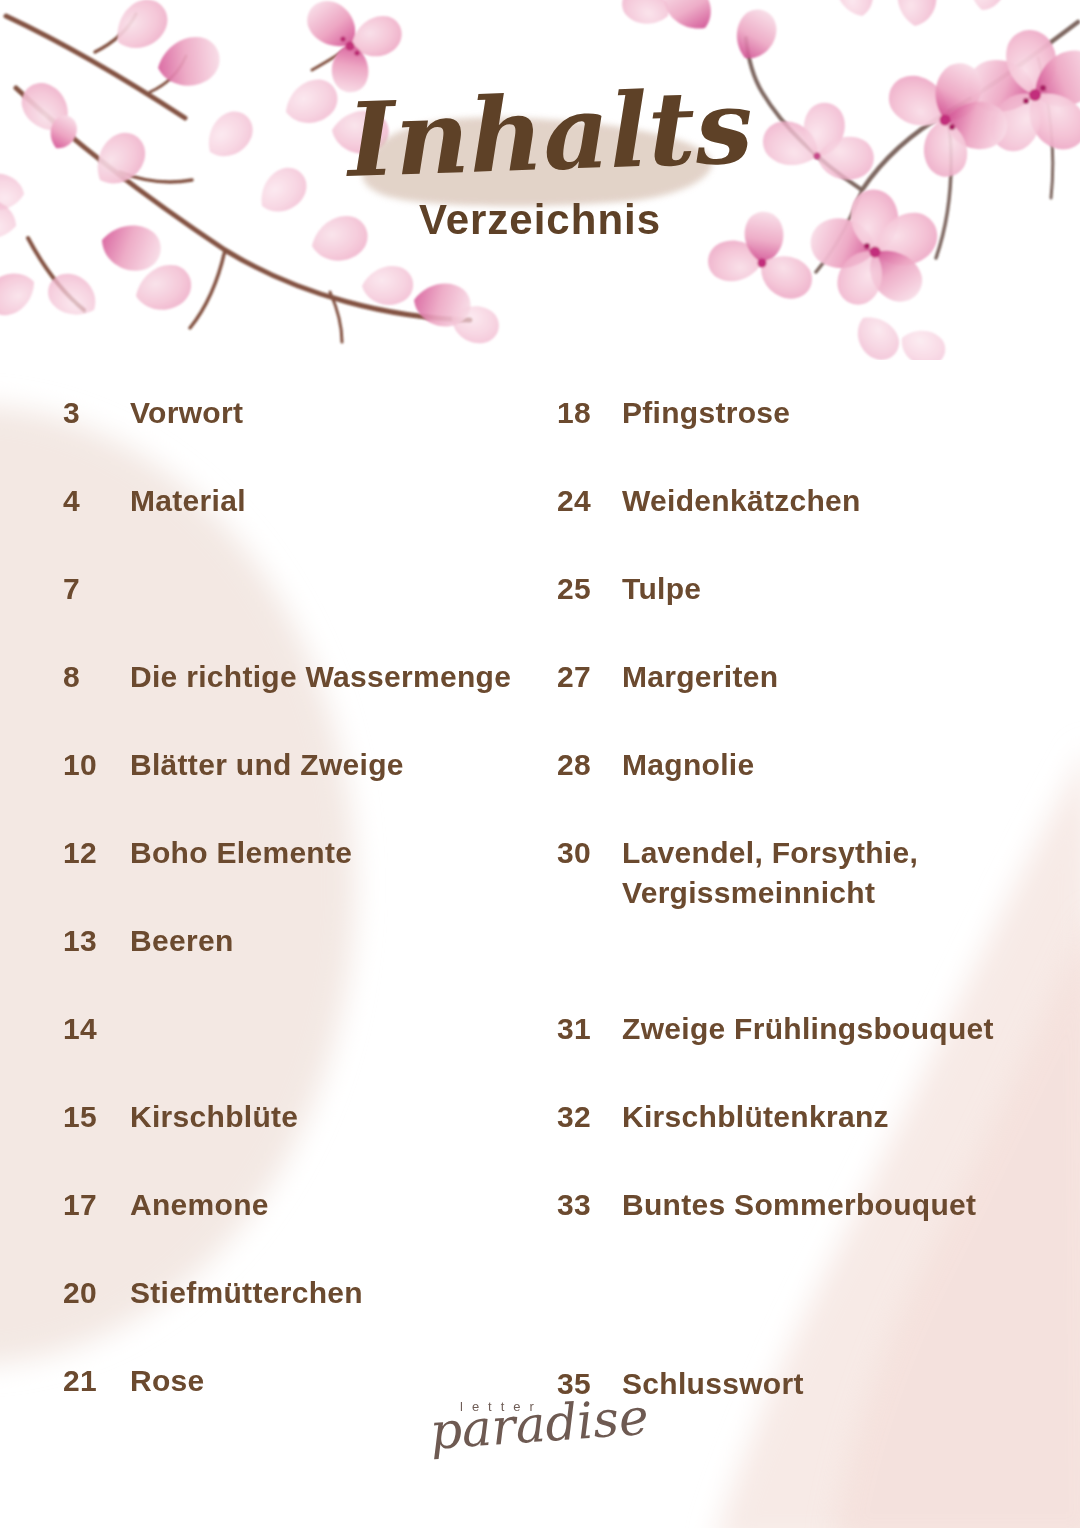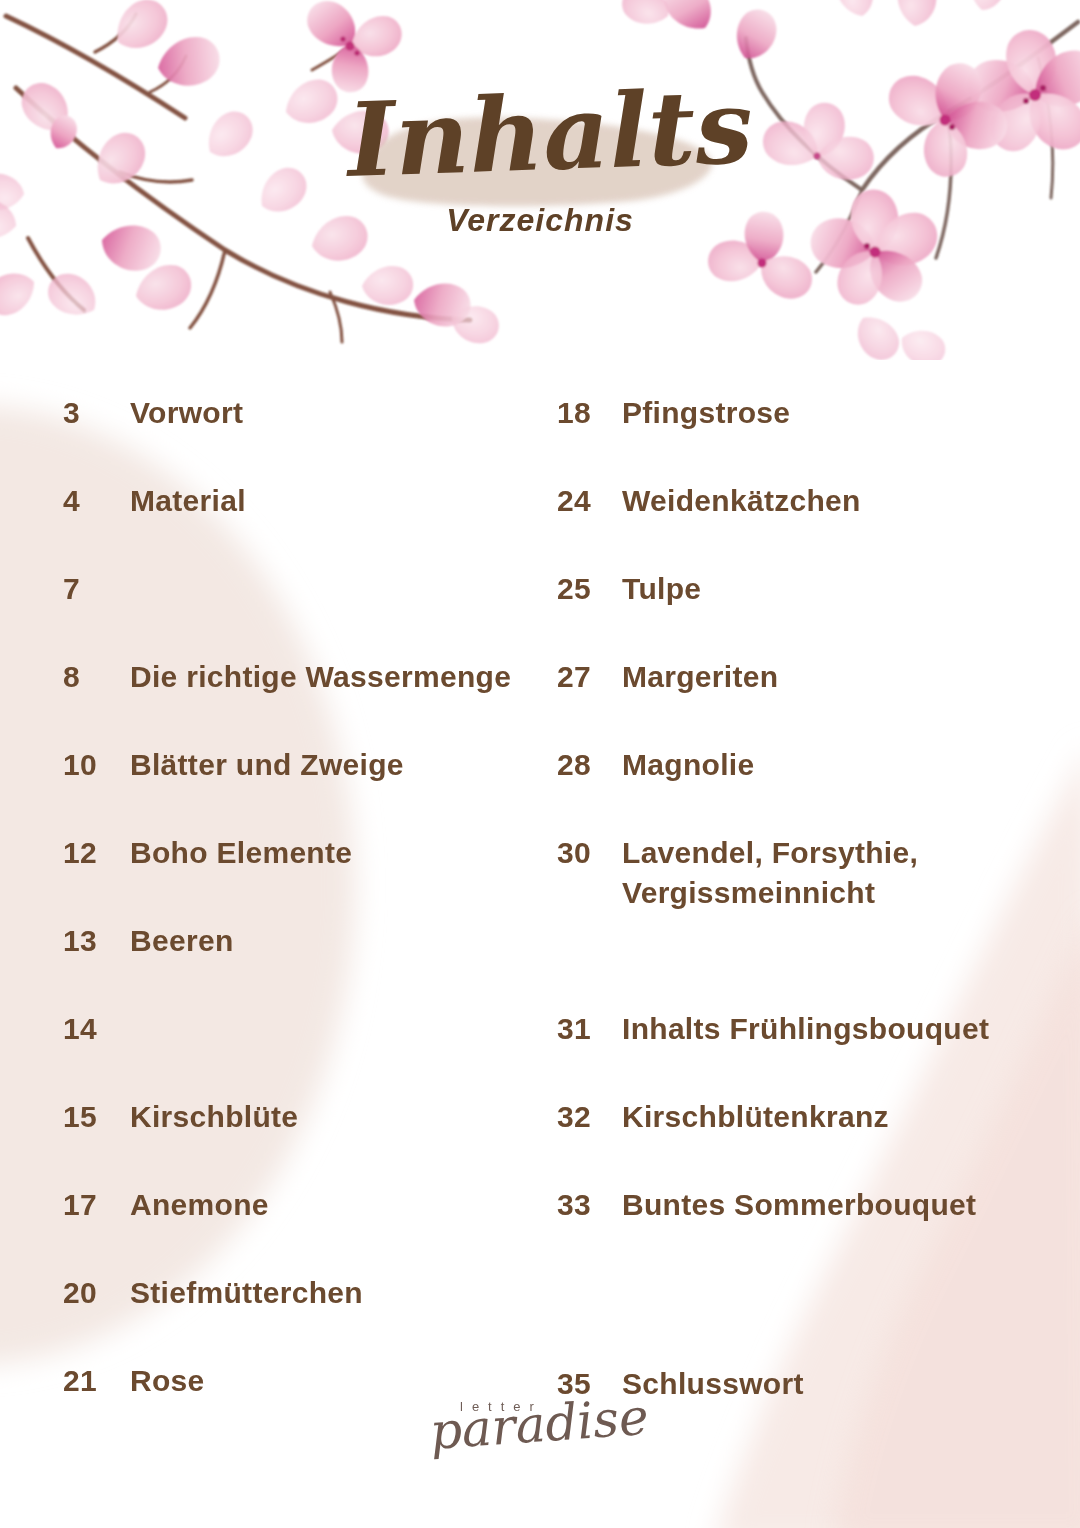--- a/index.html
+++ b/index.html
@@ -24,22 +24,22 @@
     transform:translateX(10px) rotate(-2deg);
     font-family:"DejaVu Serif", serif;
     font-style:italic;font-weight:bold;
     font-size:102px;line-height:110px;
     color:var(--title-brown,#5e4127);
   }
   .title-sub{
     position:absolute;top:196px;left:0;right:0;
     text-align:center;margin:0;
     font-family:"Liberation Sans", sans-serif;
-    font-style:italic;font-weight:bold;
-    font-size:32px;line-height:48px;letter-spacing:1px;
+    font-weight:bold;
+    font-size:42px;line-height:48px;letter-spacing:1px;
     color:var(--title-brown,#5e4127);
   }
 
   .toc{position:absolute;top:0;left:0;width:1080px;height:1528px;z-index:2;}
   .toc-row{
     position:absolute;display:flex;align-items:flex-start;
     font-weight:bold;font-size:30px;line-height:40px;
     color:var(--text-brown,#6b4a2f);letter-spacing:0.3px;
   }
   .col-left{left:63px;width:495px;}
@@ -298,21 +298,21 @@
       <span class="toc-num">28</span>
       <span class="toc-label">Magnolie</span>
     </div>
     <div class="toc-row col-right" style="top:833px">
       <span class="toc-num">30</span>
       <span class="toc-label">Lavendel, Forsythie,
 Vergissmeinnicht</span>
     </div>
     <div class="toc-row col-right" style="top:1009px">
       <span class="toc-num">31</span>
-      <span class="toc-label">Inhalts Frühlingsbouquet</span>
+      <span class="toc-label">Zweige Frühlingsbouquet</span>
     </div>
     <div class="toc-row col-right" style="top:1097px">
       <span class="toc-num">32</span>
       <span class="toc-label">Kirschblütenkranz</span>
     </div>
     <div class="toc-row col-right" style="top:1185px">
       <span class="toc-num">33</span>
       <span class="toc-label">Buntes Sommerbouquet</span>
     </div>
     <div class="toc-row col-right" style="top:1364px">

